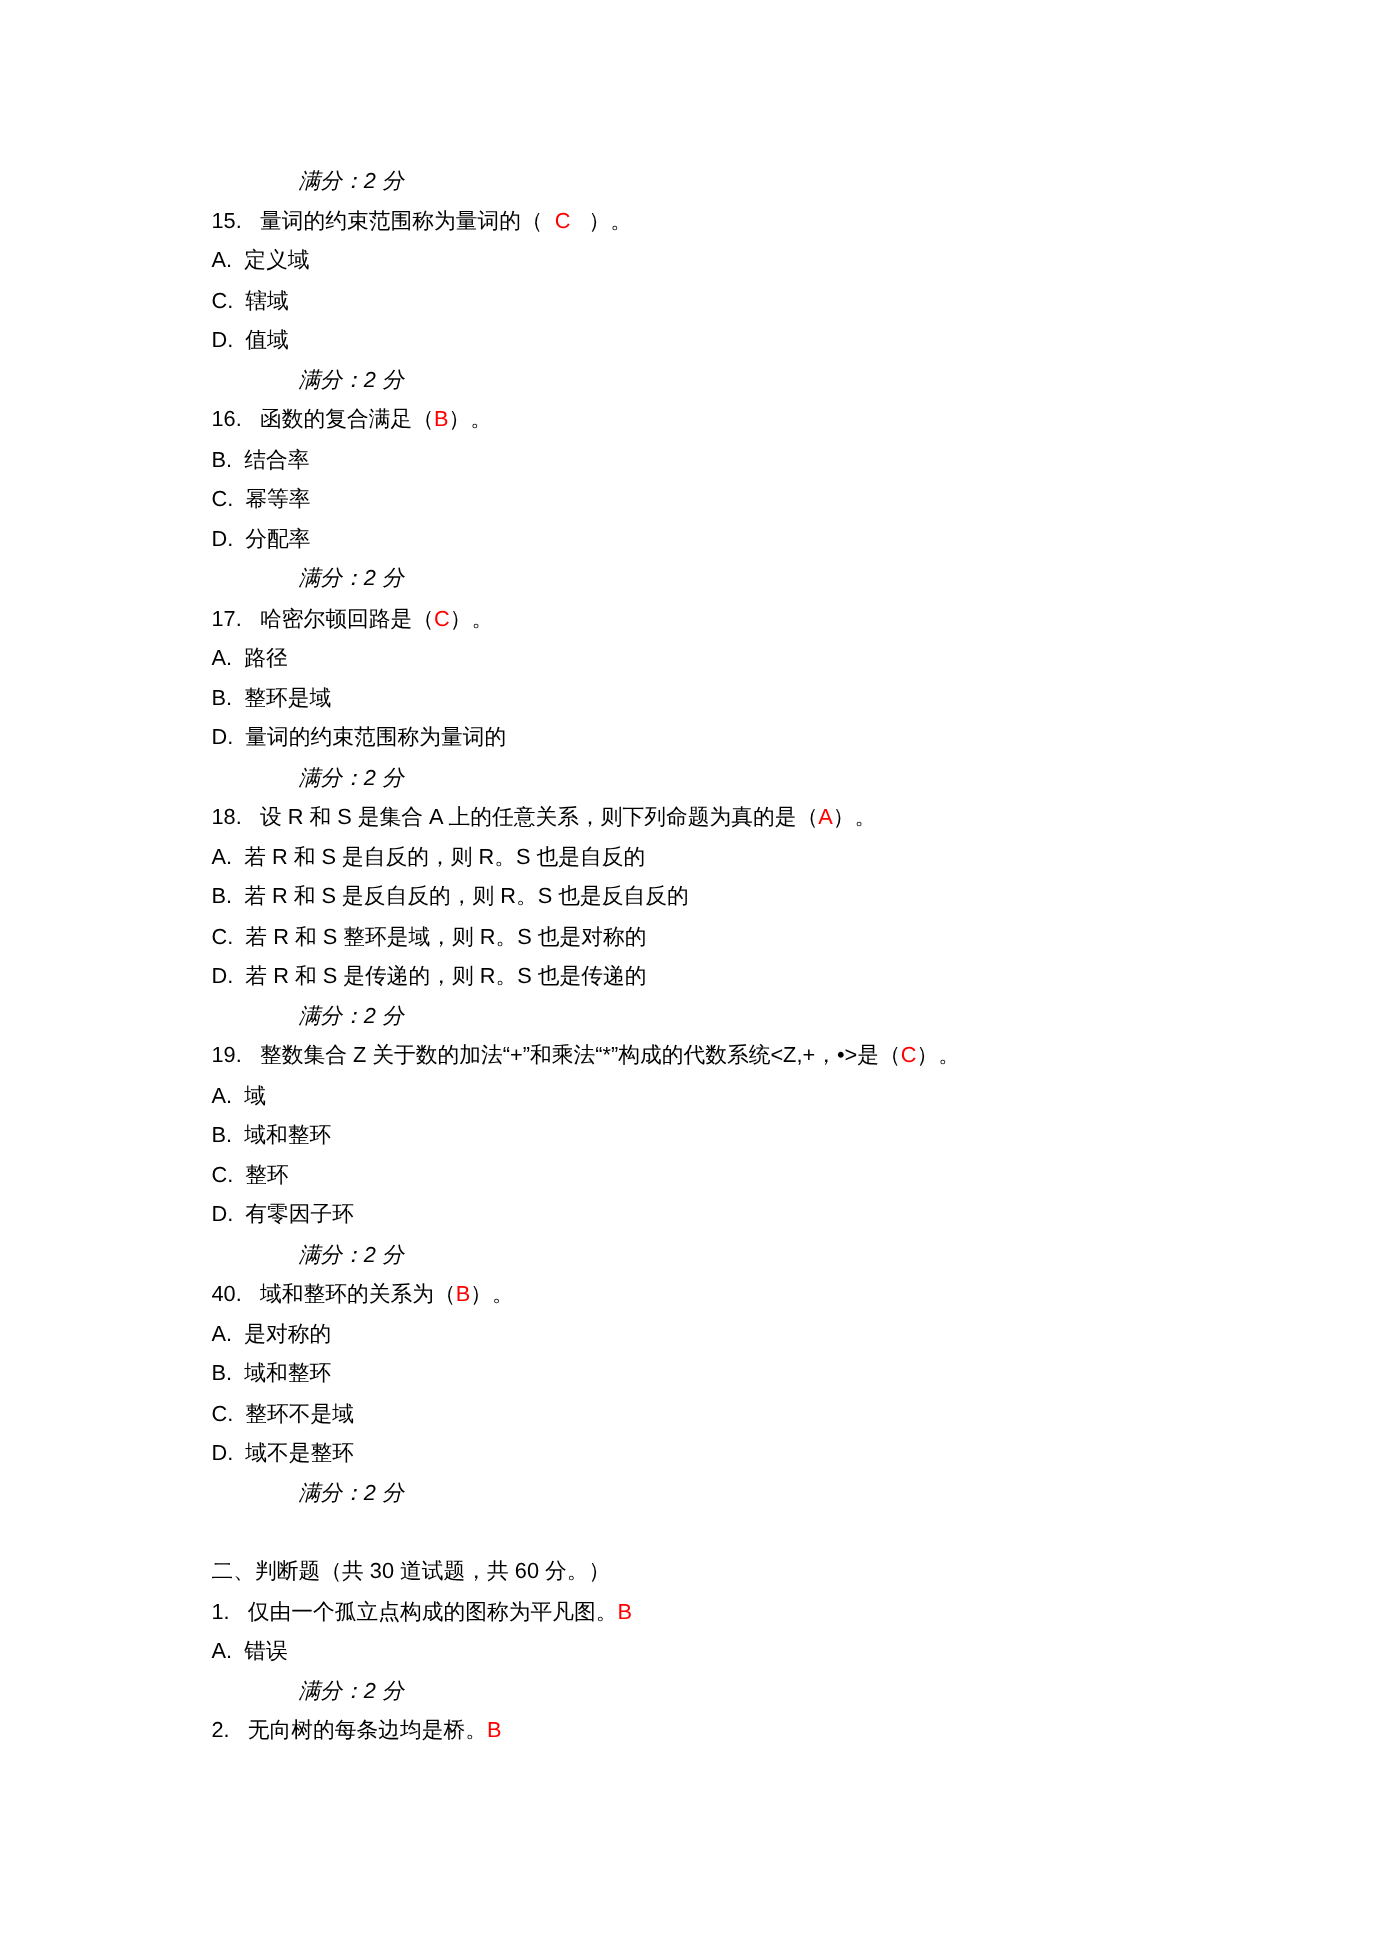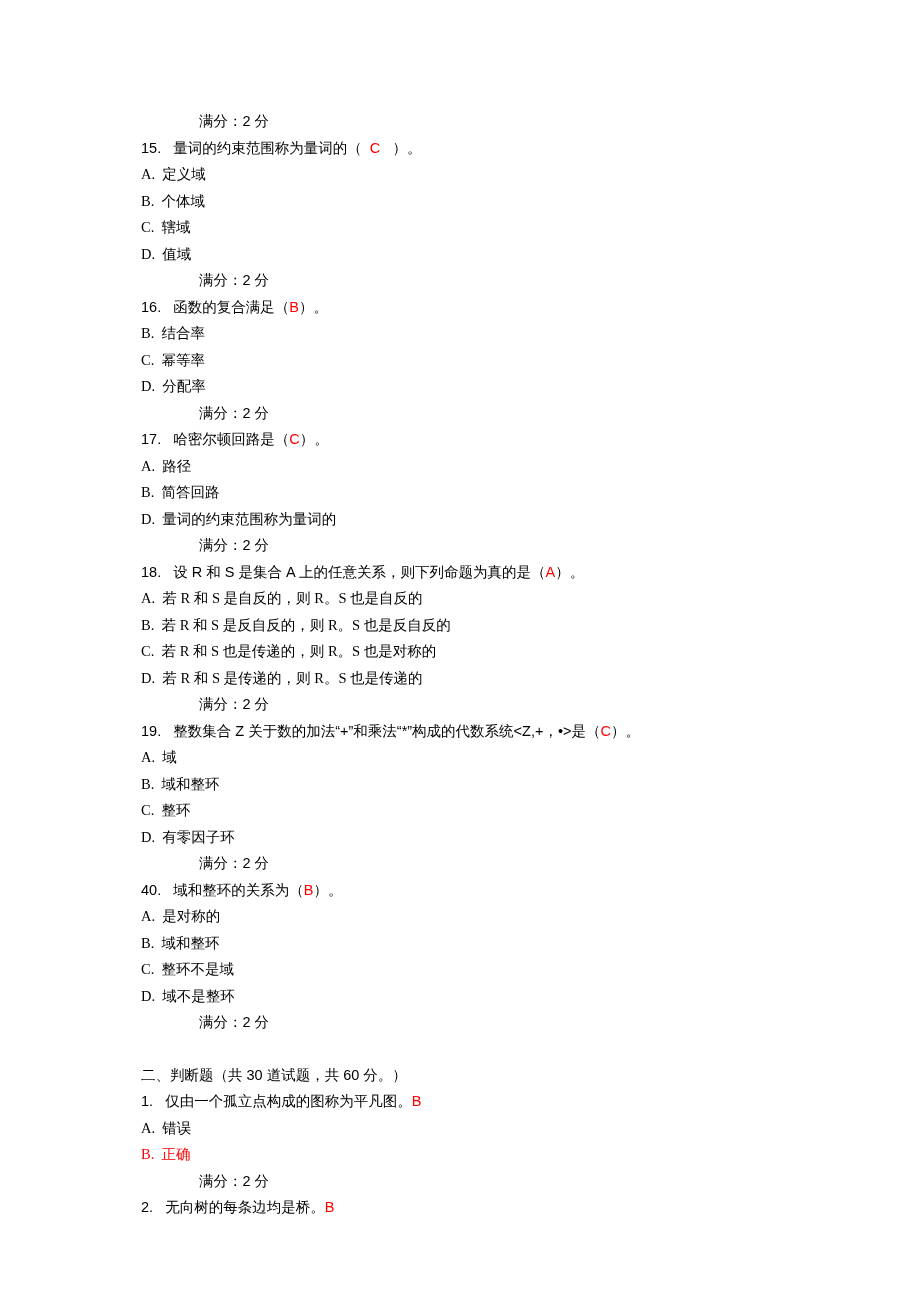--- a/index.html
+++ b/index.html
@@ -10,62 +10,61 @@
   }
   .page {
     padding: 108px 141px 100px 141px;
     font-family: "Microsoft YaHei", "SimSun", sans-serif;
     font-size: 14.5px;
     line-height: 26.5px;
     color: #000000;
   }
   .score {
     padding-left: 58px;
+    font-style: italic;
   }
   .red {
     color: #ff0000;
   }
   .q-line {
     white-space: pre;
   }
   .opt {
     white-space: pre;
-    font-family: Liberation Serif, serif;
   }
 </style>
 </head>
 <body>
 
 <div class="page">
 
   <div class="score">满分：2   分</div>
 
   <div class="q-line"><span>15.</span>   <span>量词的约束范围称为量词的（  </span><span class="red">C</span><span>   ）。</span></div>
   <div class="opt">A.  定义域</div>
-  <div class="opt">B.  个体域</div>
   <div class="opt">C.  辖域</div>
   <div class="opt">D.  值域</div>
   <div class="score">满分：2   分</div>
 
   <div class="q-line"><span>16.</span>   <span>函数的复合满足（</span><span class="red">B</span><span>）。</span></div>
   <div class="opt">B.  结合率</div>
   <div class="opt">C.  幂等率</div>
   <div class="opt">D.  分配率</div>
   <div class="score">满分：2   分</div>
 
   <div class="q-line"><span>17.</span>   <span>哈密尔顿回路是（</span><span class="red">C</span><span>）。</span></div>
   <div class="opt">A.  路径</div>
-  <div class="opt">B.  简答回路</div>
+  <div class="opt">B.  整环是域</div>
   <div class="opt">D.  量词的约束范围称为量词的</div>
   <div class="score">满分：2   分</div>
 
   <div class="q-line"><span>18.</span>   <span>设 R 和 S 是集合 A 上的任意关系，则下列命题为真的是（</span><span class="red">A</span><span>）。</span></div>
   <div class="opt">A.  若 R 和 S 是自反的，则 R。S 也是自反的</div>
   <div class="opt">B.  若 R 和 S 是反自反的，则 R。S 也是反自反的</div>
-  <div class="opt">C.  若 R 和 S 也是传递的，则 R。S 也是对称的</div>
+  <div class="opt">C.  若 R 和 S 整环是域，则 R。S 也是对称的</div>
   <div class="opt">D.  若 R 和 S 是传递的，则 R。S 也是传递的</div>
   <div class="score">满分：2   分</div>
 
   <div class="q-line"><span>19.</span>   <span>整数集合 Z 关于数的加法“+”和乘法“*”构成的代数系统&lt;Z,+，•&gt;是（</span><span class="red">C</span><span>）。</span></div>
   <div class="opt">A.  域</div>
   <div class="opt">B.  域和整环</div>
   <div class="opt">C.  整环</div>
   <div class="opt">D.  有零因子环</div>
   <div class="score">满分：2   分</div>
 
@@ -75,18 +74,17 @@
   <div class="opt">C.  整环不是域</div>
   <div class="opt">D.  域不是整环</div>
   <div class="score">满分：2   分</div>
 
   <div style="height:26px"></div>
 
   <div>二、判断题（共 30 道试题，共 60 分。）</div>
 
   <div class="q-line"><span>1.</span>   <span>仅由一个孤立点构成的图称为平凡图。</span><span class="red">B</span></div>
   <div class="opt">A.  错误</div>
-  <div class="opt red">B.  正确</div>
   <div class="score">满分：2   分</div>
 
   <div class="q-line"><span>2.</span>   <span>无向树的每条边均是桥。</span><span class="red">B</span></div>
 
 </div>
 
 </body></html>

